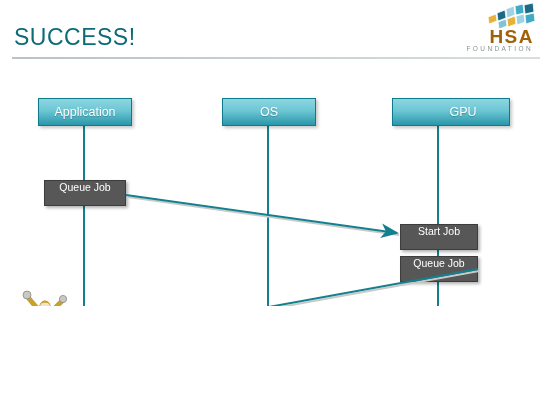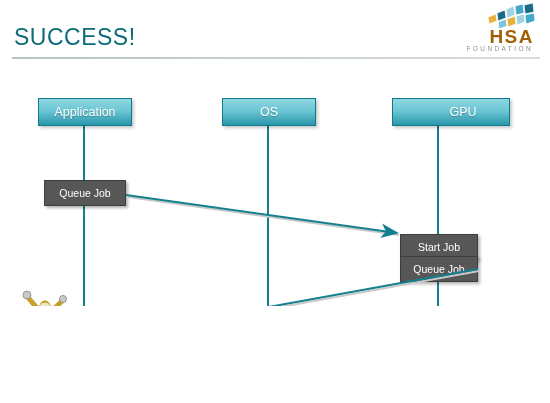--- a/index.html
+++ b/index.html
@@ -100,21 +100,20 @@
   }
 
   
   .job-box {
     position: absolute;
     height: 24px;
     background: #575757;
     border: 1px solid #3d3d3d;
     box-shadow: 2px 2px 3px rgba(0,0,0,0.3);
     display: flex;
-    align-items: center;
     justify-content: center;
   }
   .job-box span {
     color: #ffffff;
     font-size: 10.5px;
     font-family: "Liberation Sans", sans-serif;
   }
 
   
   #arrow-layer {
@@ -189,21 +188,21 @@
   <div class="actor-box" style="left:38px;  top:98px; width:92px;">
     <span>Application</span>
   </div>
   <div class="actor-box" style="left:392px; top:98px; width:92px;padding-left:24px;">
     <span>GPU</span>
   </div>
 
   <div class="job-box" style="left:44px;  top:180px; width:80px;">
     <span>Queue Job</span>
   </div>
-  <div class="job-box" style="left:400px; top:234px; width:76px;">
+  <div class="job-box" style="left:400px; top:224px; width:76px;">
     <span>Start Job</span>
   </div>
   <div class="job-box" style="left:400px; top:256px; width:76px;">
     <span>Queue Job</span>
   </div>
 
   <svg id="arrow-layer" viewBox="0 0 550 403">
     <defs>
       <marker id="ah-right" markerWidth="9" markerHeight="9" refX="8" refY="4.5" orient="auto">
         <path d="M0,0.8 L9,4.5 L0,8.2 L2.4,4.5 Z" fill="#13808f"></path>

